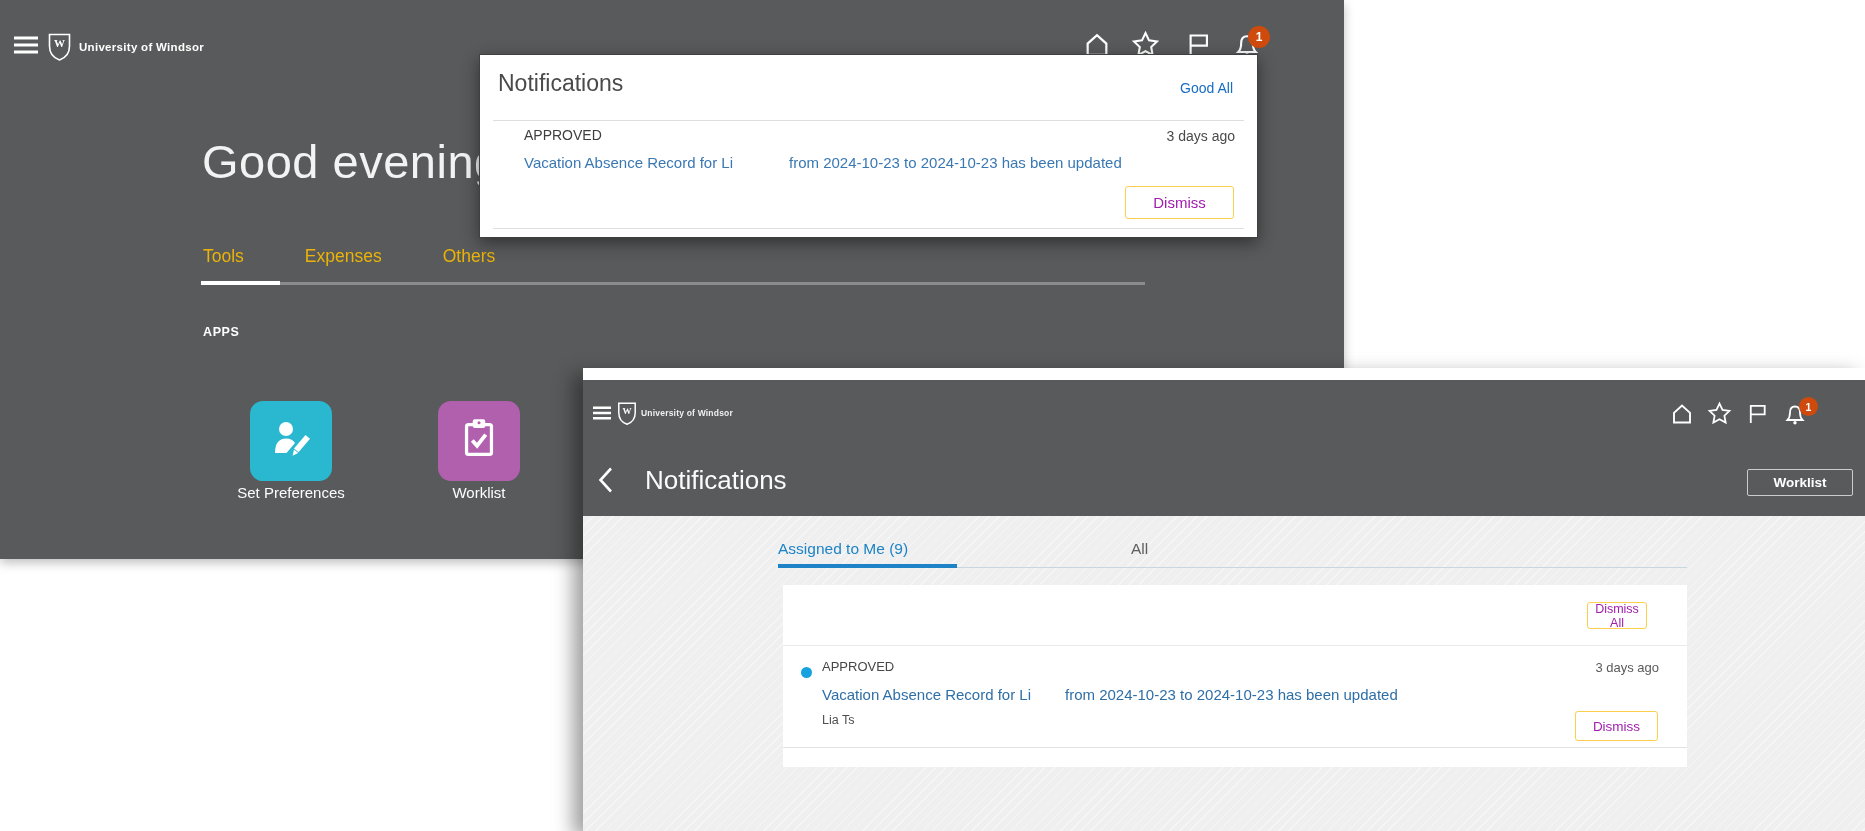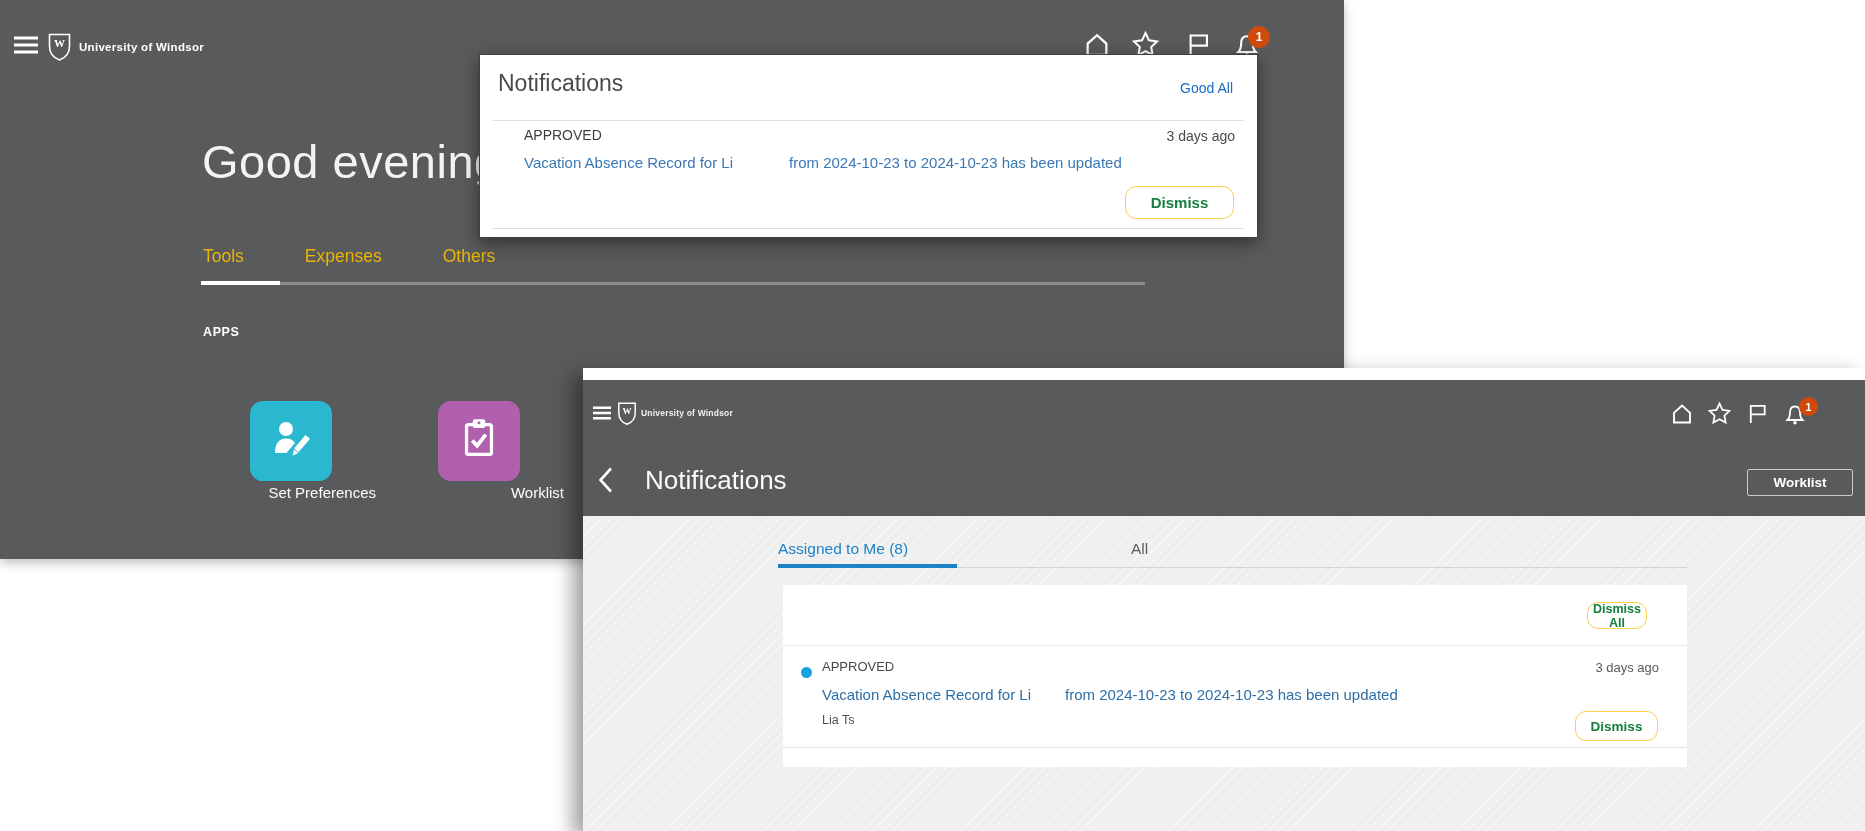--- a/index.html
+++ b/index.html
@@ -30,40 +30,40 @@
   .bw-tab.active { color: #eab308; }
   .bw-tab-track { position: absolute; left: 201px; top: 282px; width: 944px; height: 3px; background: #8a8b8c; }
   .bw-tab-active-seg { position: absolute; left: 201px; top: 281px; width: 79px; height: 4px; background: #ffffff; }
   .bw-apps-title { position: absolute; left: 203px; top: 325px; font-size: 12.5px; font-weight: bold; color: #ffffff; letter-spacing: 0.6px; }
   .app-tile {
     position: absolute; top: 401px; width: 82px; height: 80px; border-radius: 13px;
     display: flex; align-items: center; justify-content: center; cursor: pointer;
   }
   .tile-1 { left: 250px; }
   .tile-2 { left: 438px; }
-  .app-label { position: absolute; top: 484px; width: 170px; text-align: right; font-size: 15px; color: #fdfdfd; }
+  .app-label { position: absolute; top: 484px; width: 170px; text-align: center; font-size: 15px; color: #fdfdfd; }
   .app-label-1 { left: 206px; }
   .app-label-2 { left: 394px; }
 
   
   .popup {
     position: absolute; left: 479px; top: 54px; width: 779px; height: 184px;
     background: #ffffff; border: 1px solid #404040; z-index: 5;
     box-shadow: 0 5px 16px rgba(0,0,0,0.45);
   }
   .popup-title { position: absolute; left: 18px; top: 15px; font-size: 23px; color: #4a4a4a; }
   .popup-showall { position: absolute; right: 24px; top: 25px; font-size: 14px; color: #176cc4; cursor: pointer; }
   .popup-div1 { position: absolute; left: 13px; right: 13px; top: 65px; height: 1px; background: #dedede; }
   .popup-status { position: absolute; left: 44px; top: 72px; font-size: 14px; color: #3e3e3e; }
   .popup-time { position: absolute; right: 22px; top: 73px; font-size: 14px; color: #4a4a4a; }
   .popup-link1 { position: absolute; left: 44px; top: 99px; font-size: 15px; color: #3a78b3; cursor: pointer; white-space: nowrap; }
   .popup-link2 { position: absolute; left: 309px; top: 99px; font-size: 15px; color: #3a78b3; cursor: pointer; white-space: nowrap; }
   .btn-gold {
-    background: #ffffff; border: 1.5px solid #fcd04c; border-radius: 11px;
-    color: #15803d; font-weight: bold; font-family: "Liberation Sans", sans-serif;
+    background: #ffffff; border: 1.5px solid #fcd04c; border-radius: 3px;
+    color: #a21caf; font-weight: normal; font-family: "Liberation Sans", sans-serif;
     cursor: pointer; display: flex; align-items: center; justify-content: center;
   }
   .popup-dismiss { position: absolute; left: 645px; top: 131px; width: 109px; height: 33px; font-size: 15px; }
   .popup-div2 { position: absolute; left: 13px; right: 13px; top: 173px; height: 1px; background: #dedede; }
 
   
   .front-window {
     position: absolute; left: 583px; top: 368px; width: 1282px; height: 463px;
     background: #f0f0f1; z-index: 3;
     box-shadow: -10px 6px 18px rgba(0,0,0,0.38);
@@ -255,21 +255,21 @@
             <path d="M14 2.5 L3.5 14 L14 25.5" fill="none" stroke="#ffffff" stroke-width="2.6"></path>
           </svg>
       </div>
       <div class="fw-title">Notifications</div>
       <button class="fw-worklist">Worklist</button>
     </div>
 
     <div class="fw-content"></div>
 
     <div class="fw-tabs">
-      <div class="fw-tab fw-tab-1 active">Assigned to Me (8)</div>
+      <div class="fw-tab fw-tab-1 active">Assigned to Me (9)</div>
       <div class="fw-tab fw-tab-2">Created by Me (0)</div>
       <div class="fw-tab fw-tab-3">All</div>
     </div>
 
     <div class="fw-card">
       <button class="btn-gold fw-dismiss-all">Dismiss All</button>
       <div class="fw-card-div1"></div>
 
       <div class="fw-dot" style="background-color: rgb(21, 162, 223);"></div>
       <div class="fw-status">APPROVED</div>

